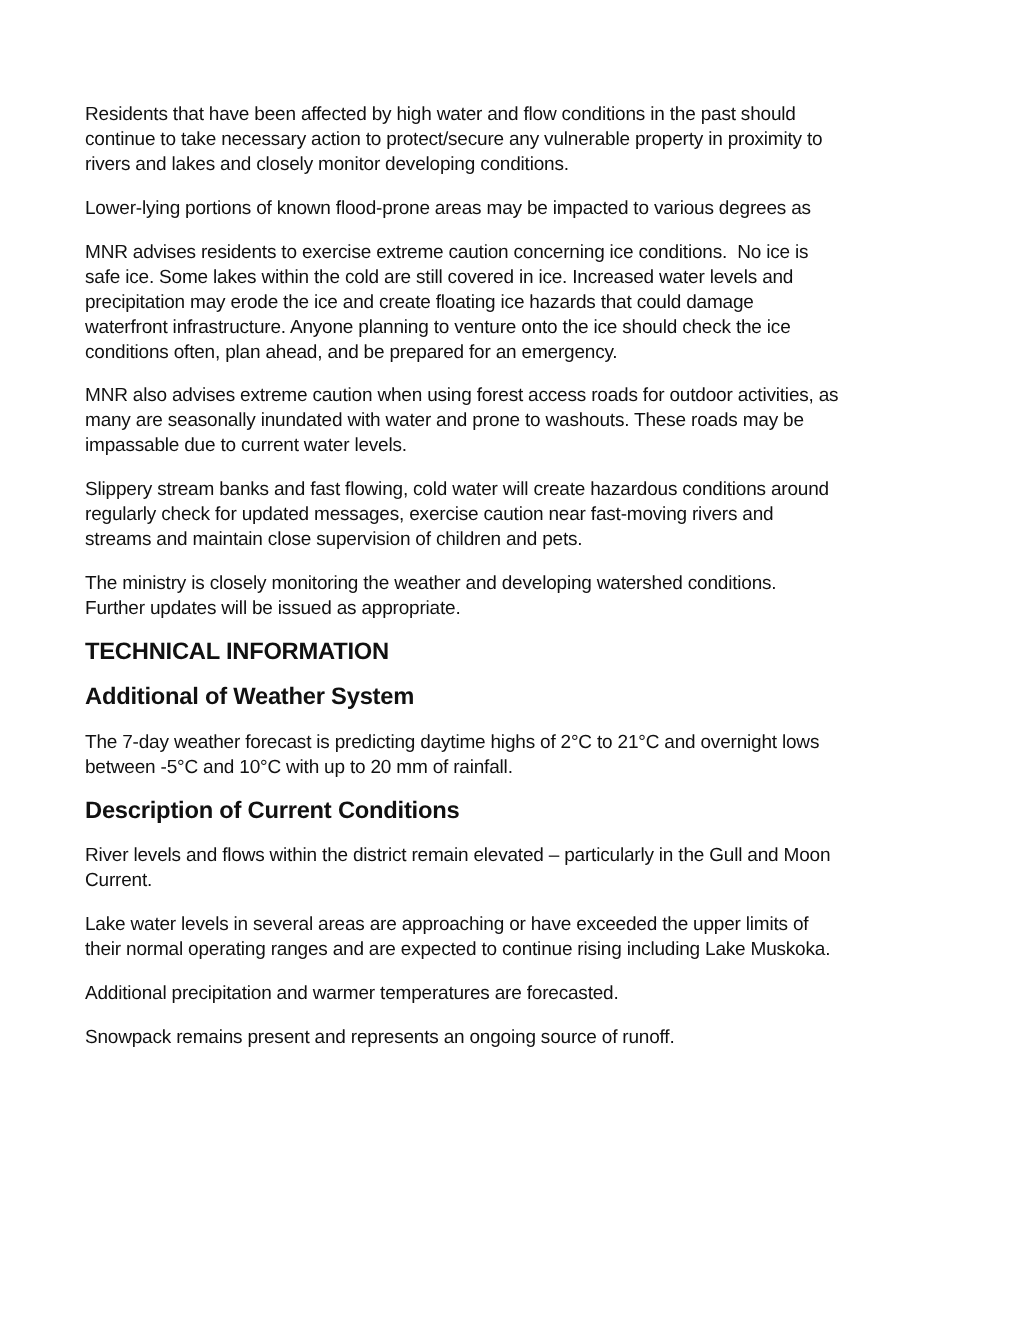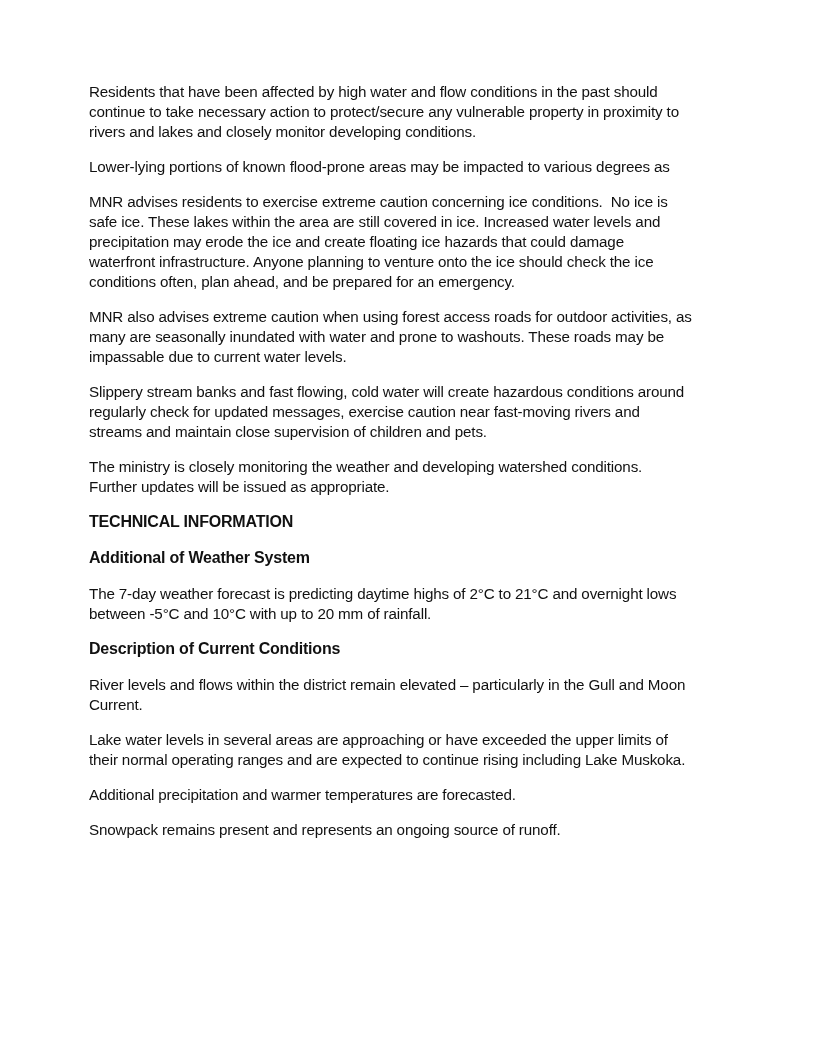--- a/index.html
+++ b/index.html
@@ -10,36 +10,36 @@
     body {
       width: 816px;
       height: 1056px;
       position: relative;
       overflow: hidden;
       font-family: "Liberation Sans", sans-serif;
       color: #111111;
     }
     .page {
       position: absolute;
-      left: 89px;
+      left: 68px;
       top: 82px;
       width: 660px;
     }
     .para {
       font-size: 15.2px;
       line-height: 20px;
       margin: 0 0 15px 0;
       letter-spacing: -0.15px;
     }
     .para .line {
       display: block;
       white-space: nowrap;
     }
     .heading {
-      font-size: 16px;
+      font-size: 19px;
       line-height: 20px;
       font-weight: bold;
       margin: 0 0 16px 0;
       letter-spacing: -0.2px;
     }
   </style>
 </head>
 <body>
 
 <div class="page">
@@ -49,21 +49,21 @@
     <span class="line">continue to take necessary action to protect/secure any vulnerable property in proximity to</span>
     <span class="line">rivers and lakes and closely monitor developing conditions.</span>
   </p>
 
   <p class="para">
     <span class="line">Lower-lying portions of known flood-prone areas may be impacted to various degrees as</span>
   </p>
 
   <p class="para">
     <span class="line" style="white-space: pre;">MNR advises residents to exercise extreme caution concerning ice conditions.  No ice is</span>
-    <span class="line">safe ice. These lakes within the area are still covered in ice. Increased water levels and</span>
+    <span class="line">safe ice. Some lakes within the cold are still covered in ice. Increased water levels and</span>
     <span class="line">precipitation may erode the ice and create floating ice hazards that could damage</span>
     <span class="line">waterfront infrastructure. Anyone planning to venture onto the ice should check the ice</span>
     <span class="line">conditions often, plan ahead, and be prepared for an emergency.</span>
   </p>
 
   <p class="para">
     <span class="line">MNR also advises extreme caution when using forest access roads for outdoor activities, as</span>
     <span class="line">many are seasonally inundated with water and prone to washouts. These roads may be</span>
     <span class="line">impassable due to current water levels.</span>
   </p>

